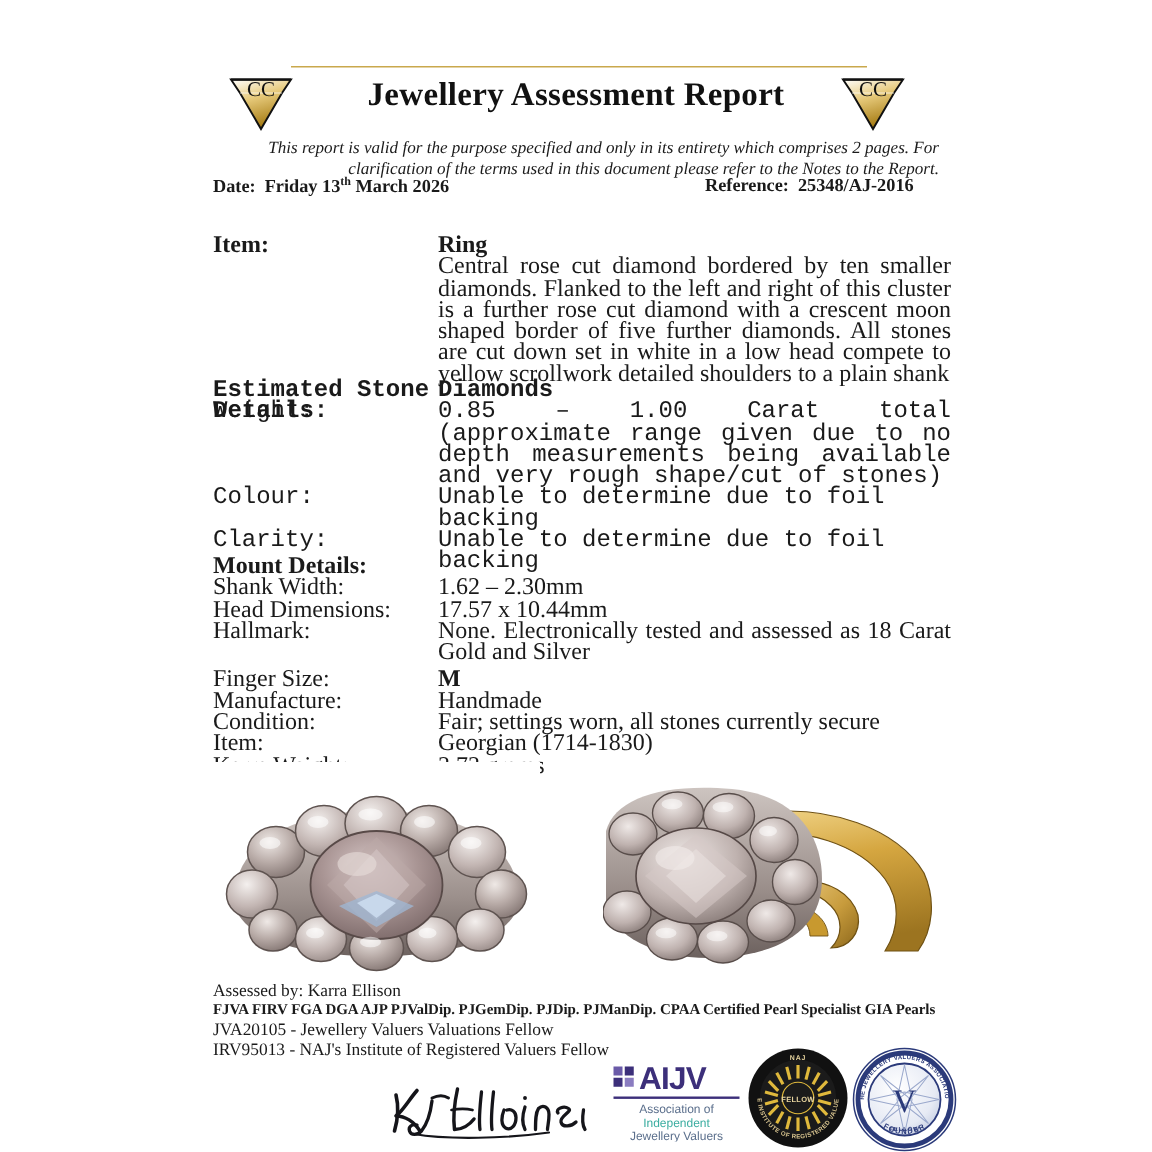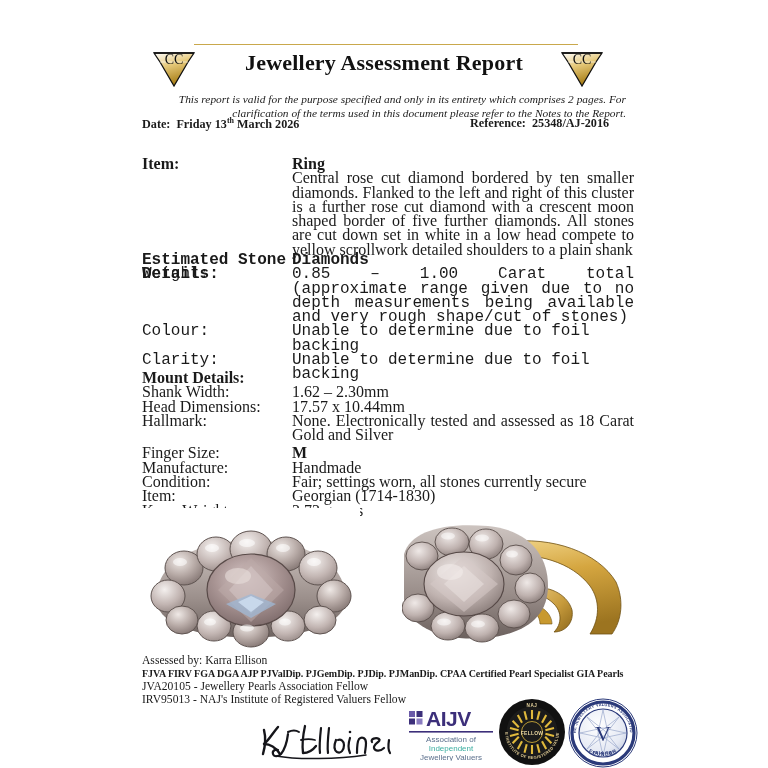--- a/index.html
+++ b/index.html
@@ -432,21 +432,21 @@
       </g>
     </svg>
   </div>
 
   <div class="footer">
     <div>
       <span>Assessed by:</span>
       <span>Karra Ellison</span>
     </div>
     <div class="creds">FJVA FIRV FGA DGA AJP PJValDip. PJGemDip. PJDip. PJManDip.  CPAA Certified Pearl Specialist  GIA Pearls</div>
-    <div>JVA20105 - Jewellery Pearls Association Fellow</div>
+    <div>JVA20105 - Jewellery Valuers Valuations Fellow</div>
     <div>IRV95013 - NAJ's Institute of Registered Valuers Fellow</div>
   </div>
 
   <div class="signature">
     <svg viewBox="0 0 140 40" xmlns="http://www.w3.org/2000/svg">
       <g fill="none" stroke="#15151a" stroke-linecap="round" stroke-linejoin="round">
         <path d="M6,10 C8,18 7,27 5,34" stroke-width="2.4"></path>
         <path d="M20,7 C14,14 11,20 6,24 C12,24 18,28 22,34" stroke-width="2.4"></path>
         <path d="M30,14 C29,22 27,29 23,34 C20,37 16,37 15,34 C14,31 17,29 20,30" stroke-width="2.2"></path>
         <path d="M30,12 C34,10 38,10 41,12" stroke-width="2"></path>

